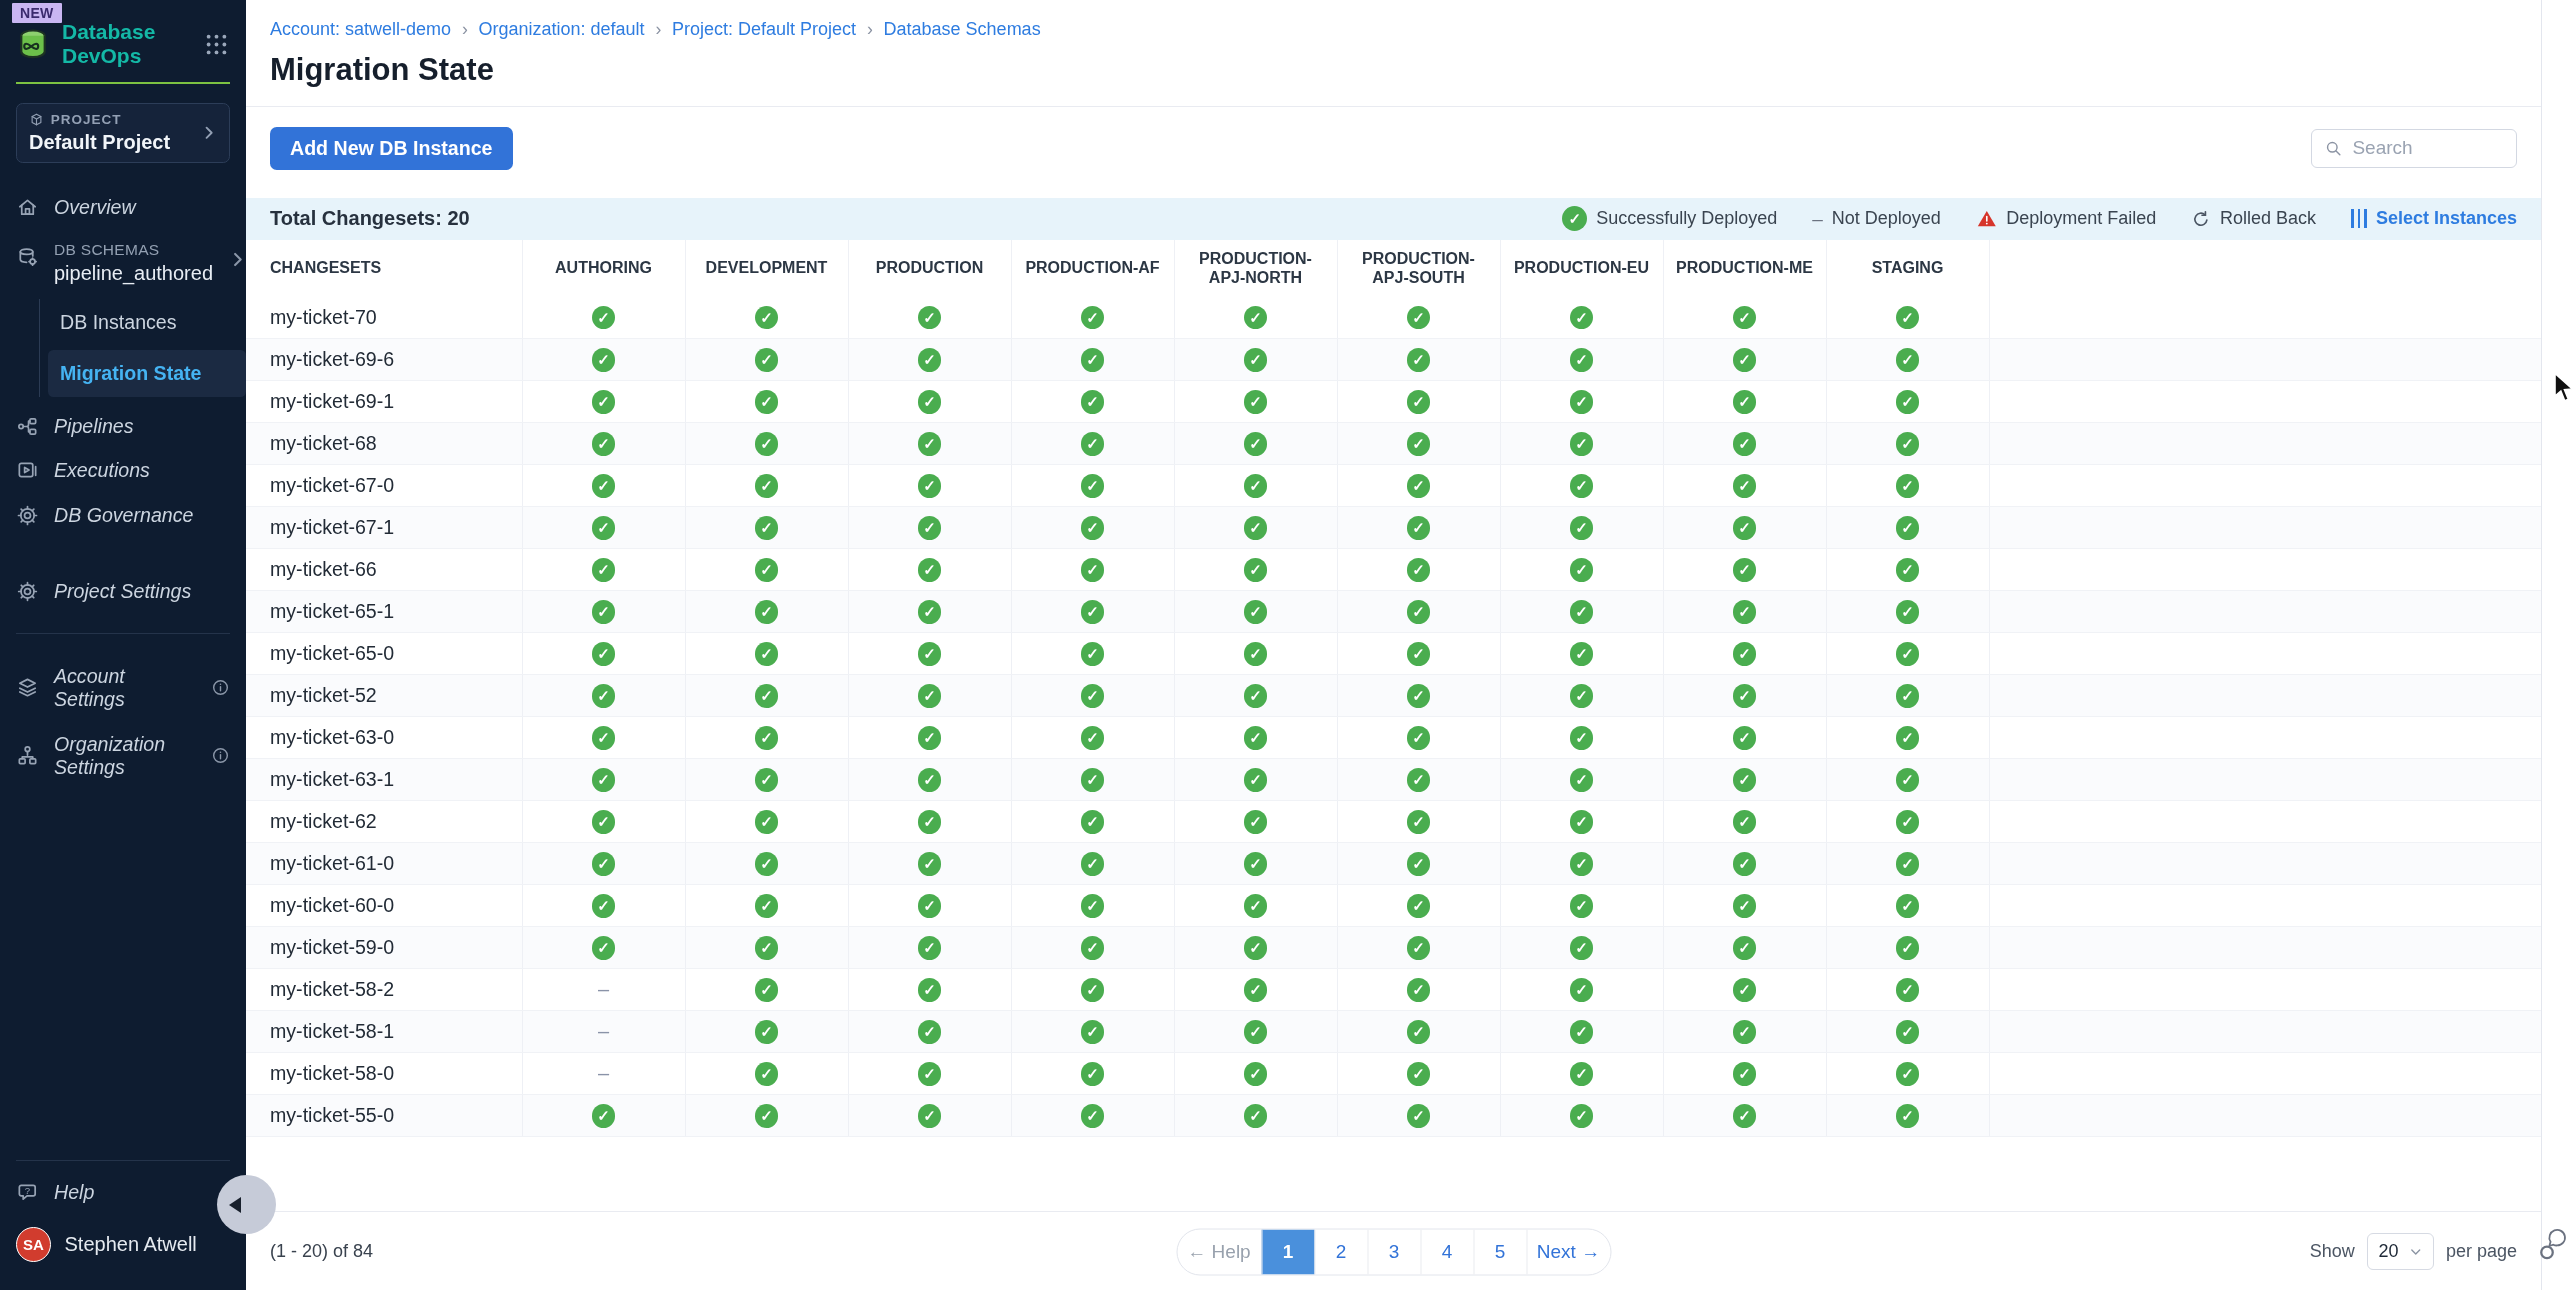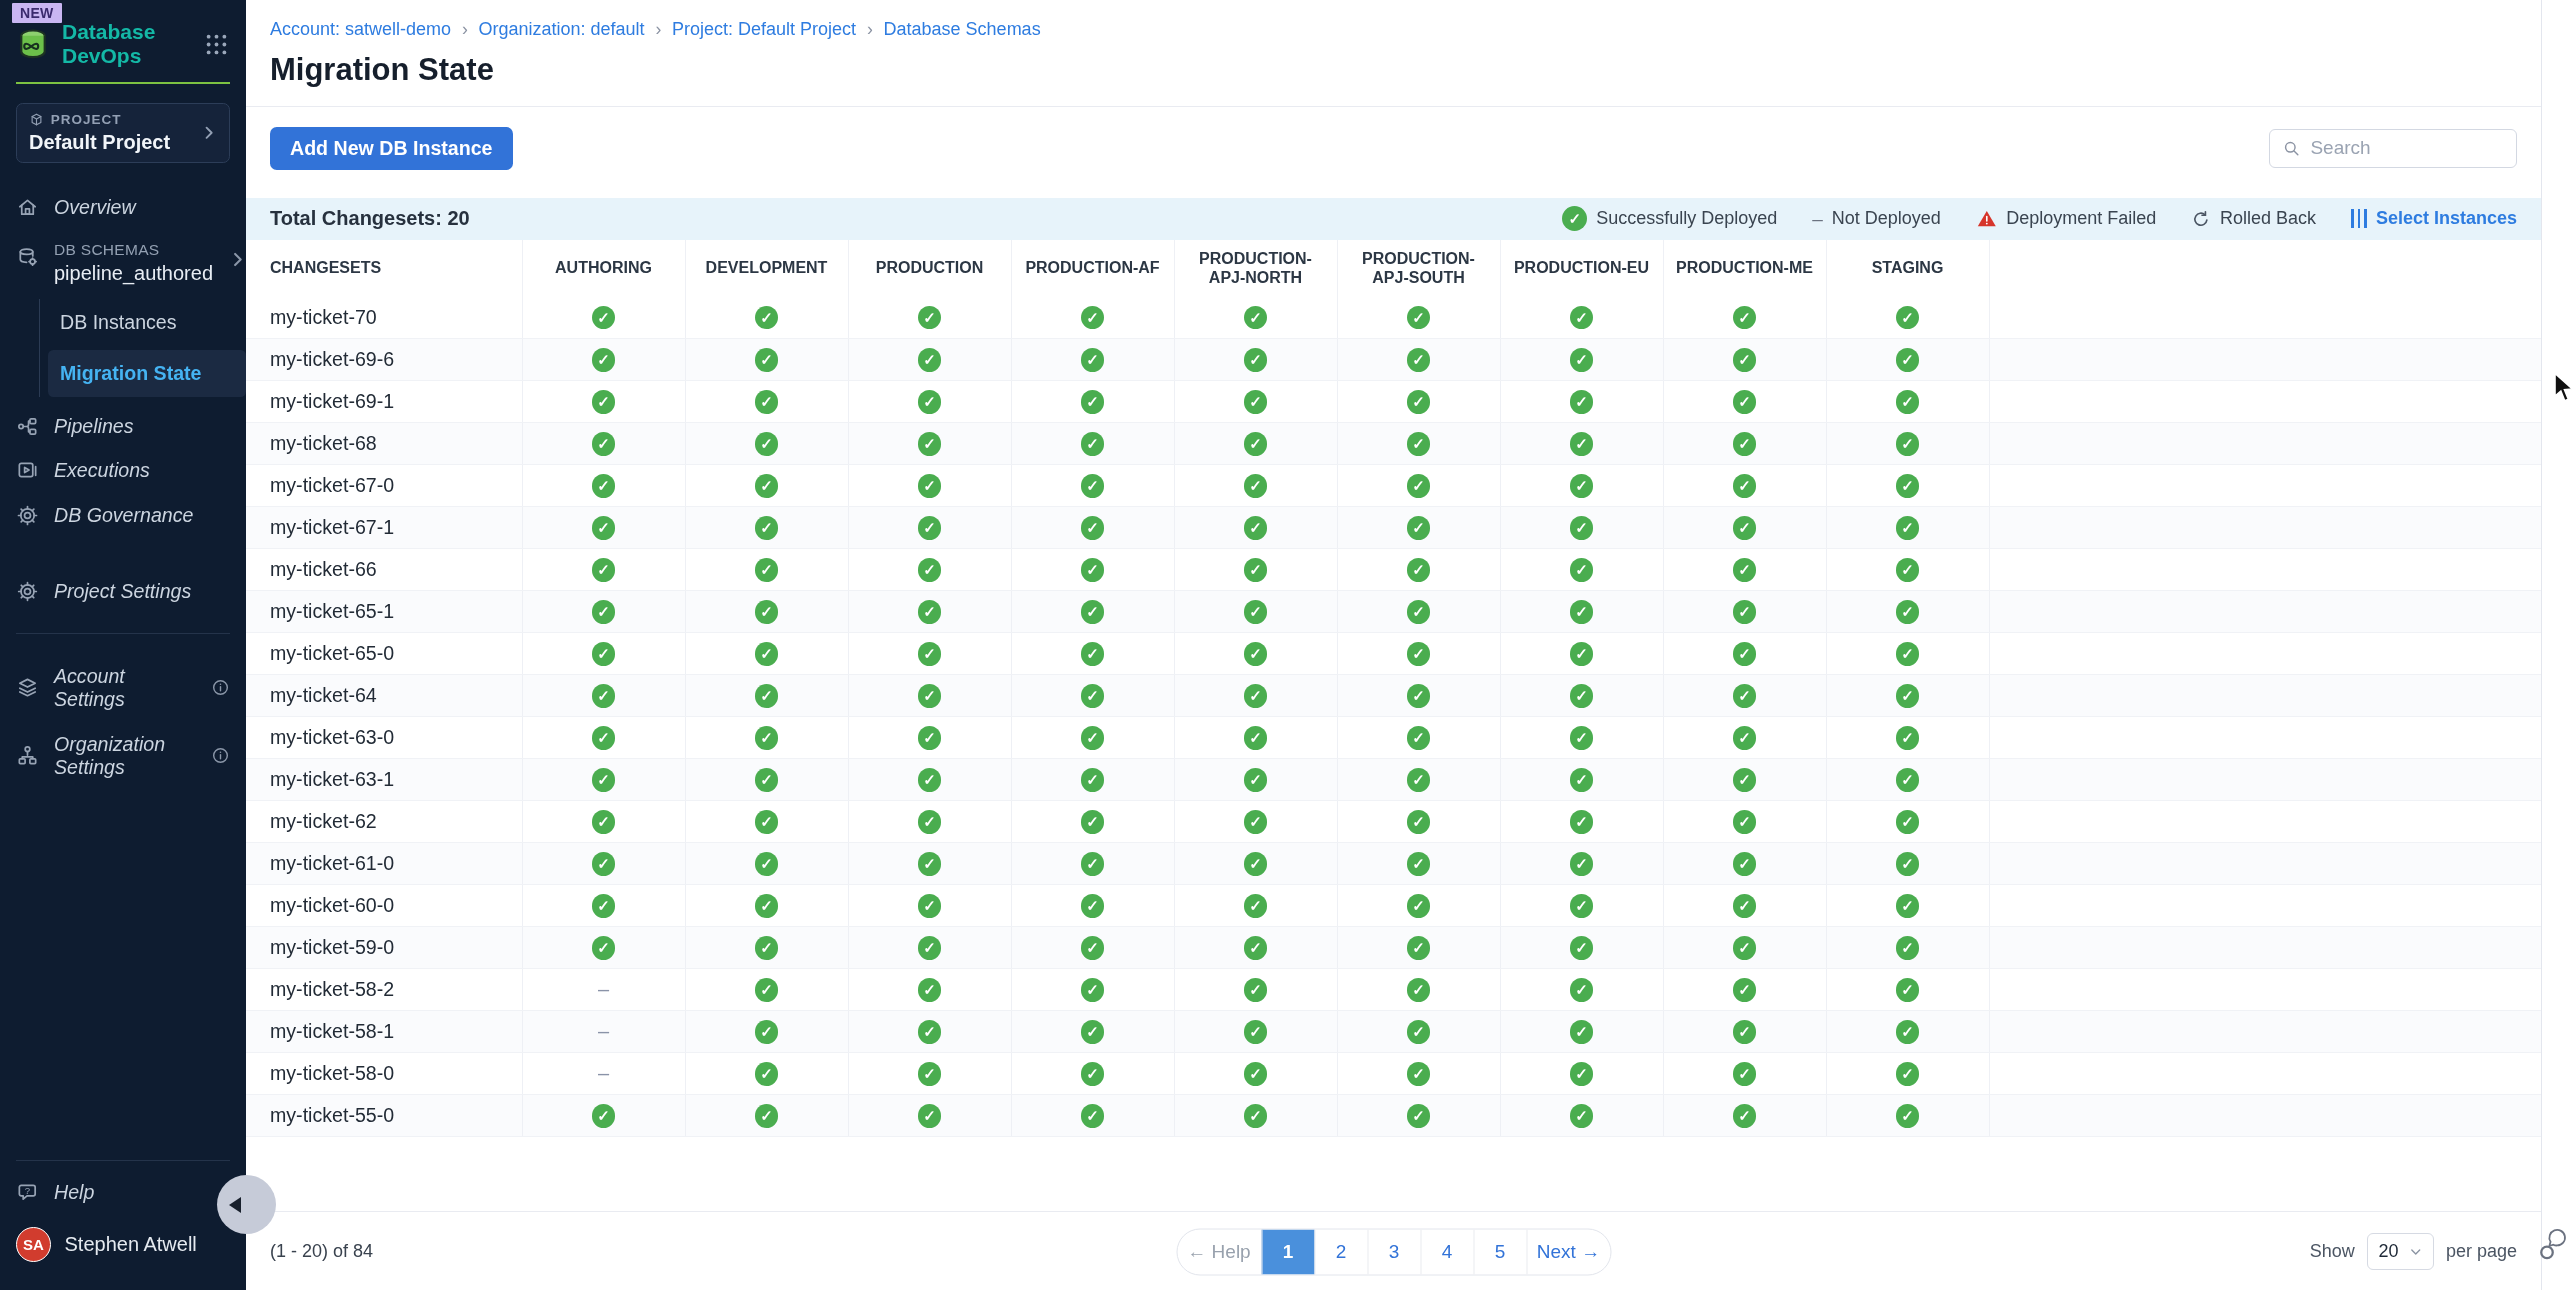--- a/index.html
+++ b/index.html
@@ -51,21 +51,21 @@
   .right-strip { width:34px; background:#fff; }
 
   .topbar { padding:19px 24px 0; border-bottom:0.7px solid #e9ebf1; }
   .breadcrumb { font-size:18px; display:flex; align-items:center; flex-wrap:nowrap; }
   .breadcrumb a { color:#2e7ce0; text-decoration:none; cursor:pointer; }
   .crumb-sep { color:#8b93a3; margin:0 10.8px; font-size:17.5px; }
   .page-title { font-size:31px; font-weight:bold; color:#161f2c; margin:12px 0 17.5px; }
 
   .toolbar { display:flex; justify-content:space-between; align-items:center; padding:20px 24px 16px; }
   .btn-primary { background:#3273d8; color:#fff; font-size:19.6px; font-weight:bold; border:none; border-radius:6.7px; padding:10px 20px; cursor:pointer; font-family:inherit; }
-  .search-box { width:248px; height:39px; border:0.7px solid #d3d8e2; border-radius:6px; display:flex; align-items:center; gap:9.4px; padding:0 12px; background:#fff; }
+  .search-box { width:206px; height:39px; border:0.7px solid #d3d8e2; border-radius:6px; display:flex; align-items:center; gap:9.4px; padding:0 12px; background:#fff; }
   .search-box .ic { width:19px; height:19px; color:#8b93a3; flex:0 0 auto; }
   .search-box input { border:none; outline:none; width:100%; font-size:19px; color:#374151; font-family:inherit; background:transparent; }
   .search-box input::placeholder { color:#9aa3b2; }
 
   .legend-bar { background:#e7f3fa; height:42px; display:flex; align-items:center; justify-content:space-between; padding:0 24px; margin-top:12px; }
   .total-label { font-size:20px; font-weight:600; color:#27313e; }
   .legend-items { display:flex; align-items:center; gap:35px; }
   .legend-item { display:flex; align-items:center; gap:8.8px; font-size:18px; color:#3a4450; }
   .legend-item .lg-dash { color:#6b7280; font-size:19px; }
   .select-instances { display:flex; align-items:center; gap:8.8px; font-size:18px; font-weight:bold; color:#2e7ce0; cursor:pointer; }
@@ -511,21 +511,21 @@
             <td><span class="check">✓</span></td>
             <td><span class="check">✓</span></td>
             <td><span class="check">✓</span></td>
             <td><span class="check">✓</span></td>
             <td><span class="check">✓</span></td>
             <td><span class="check">✓</span></td>
             <td><span class="check">✓</span></td>
             <td class="col-filler"></td>
           </tr>
           <tr>
-            <td class="cell-name">my-ticket-64</td>
+            <td class="cell-name">my-ticket-52</td>
             <td><span class="check">✓</span></td>
             <td><span class="check">✓</span></td>
             <td><span class="check">✓</span></td>
             <td><span class="check">✓</span></td>
             <td><span class="check">✓</span></td>
             <td><span class="check">✓</span></td>
             <td><span class="check">✓</span></td>
             <td><span class="check">✓</span></td>
             <td><span class="check">✓</span></td>
             <td class="col-filler"></td>

